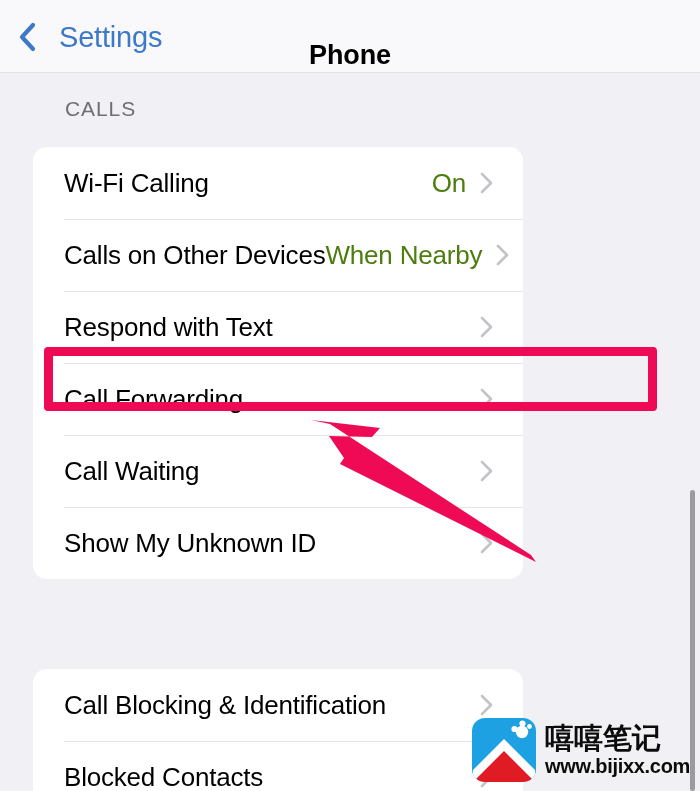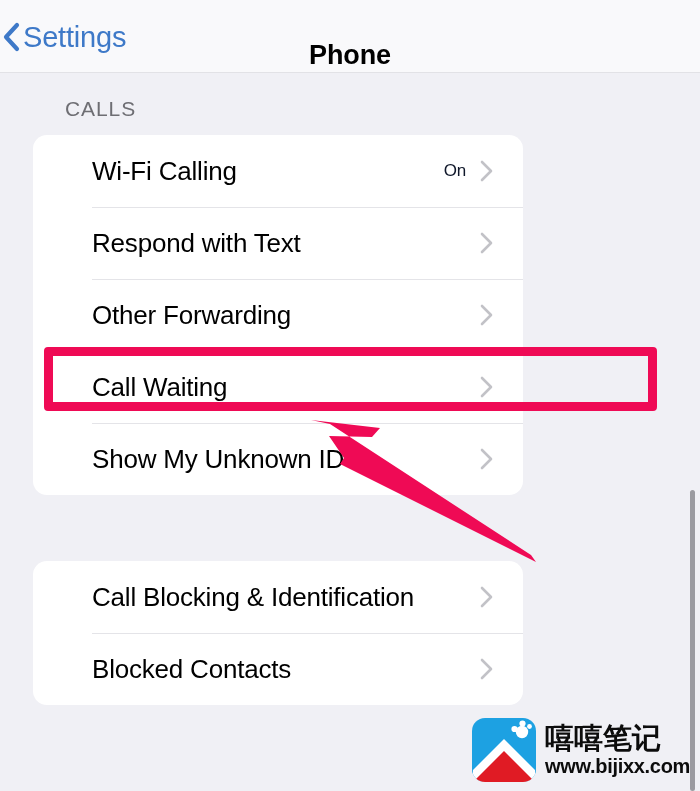--- a/index.html
+++ b/index.html
@@ -22,25 +22,25 @@
     position: absolute;
     top: 0; left: 0;
     width: 700px;
     height: 73px;
     background: #f9f9fb;
     border-bottom: 1px solid #e2e2e6;
   }
 
   #back-button {
     position: absolute;
-    left: 2px;
+    left: 18px;
     top: 22px;
     display: flex;
     align-items: flex-start;
-    gap: 3px;
+    gap: 23px;
     cursor: pointer;
   }
 
   #back-chevron {
     width: 18px;
     height: 30px;
     display: block;
   }
 
   #back-label {
@@ -74,24 +74,23 @@
 
   .section-header {
     font-size: 21px;
     color: #6e6e73;
     letter-spacing: 0.9px;
     padding: 24px 0 10px 65px;
   }
 
   .card {
     background: #ffffff;
-    margin: 4px 33px;
+    margin: 16px 33px;
     border-radius: 14px;
     overflow: hidden;
-    padding-left: 28px;
   }
 
   .row {
     position: relative;
     height: 72px;
     display: flex;
     align-items: center;
     padding: 0 30px 0 31px;
     cursor: pointer;
   }
@@ -108,22 +107,22 @@
 
   .row-label {
     font-size: 26px;
     color: #000;
     letter-spacing: -0.2px;
     flex: 1;
     white-space: nowrap;
   }
 
   .row-value {
-    font-size: 17px;
-    color: #0f172a;
+    font-size: 26px;
+    color: #4d7c0f;
     letter-spacing: -0.2px;
     margin-right: 14px;
     white-space: nowrap;
   }
 
   .row-chevron {
     width: 13px;
     height: 22px;
     flex: none;
   }
@@ -229,31 +228,38 @@
   <div class="card">
 
     <div class="row">
       <span class="row-label">Wi-Fi Calling</span>
       <span class="row-value">On</span>
       <svg class="row-chevron" viewBox="0 0 13 22">
         <polyline points="2,2 11,11 2,20" fill="none" stroke="#c2c2c7" stroke-width="2.6" stroke-linecap="round" stroke-linejoin="round"></polyline>
       </svg>
     </div>
 
+    <div class="row">
+      <span class="row-label">Calls on Other Devices</span>
+      <span class="row-value">When Nearby</span>
+      <svg class="row-chevron" viewBox="0 0 13 22">
+        <polyline points="2,2 11,11 2,20" fill="none" stroke="#c2c2c7" stroke-width="2.6" stroke-linecap="round" stroke-linejoin="round"></polyline>
+      </svg>
+    </div>
 
     <div class="row">
       <span class="row-label">Respond with Text</span>
       <span class="row-value"></span>
       <svg class="row-chevron" viewBox="0 0 13 22">
         <polyline points="2,2 11,11 2,20" fill="none" stroke="#c2c2c7" stroke-width="2.6" stroke-linecap="round" stroke-linejoin="round"></polyline>
       </svg>
     </div>
 
     <div class="row">
-      <span class="row-label">Other Forwarding</span>
+      <span class="row-label">Call Forwarding</span>
       <span class="row-value"></span>
       <svg class="row-chevron" viewBox="0 0 13 22">
         <polyline points="2,2 11,11 2,20" fill="none" stroke="#c2c2c7" stroke-width="2.6" stroke-linecap="round" stroke-linejoin="round"></polyline>
       </svg>
     </div>
 
     <div class="row">
       <span class="row-label">Call Waiting</span>
       <span class="row-value"></span>
       <svg class="row-chevron" viewBox="0 0 13 22">

